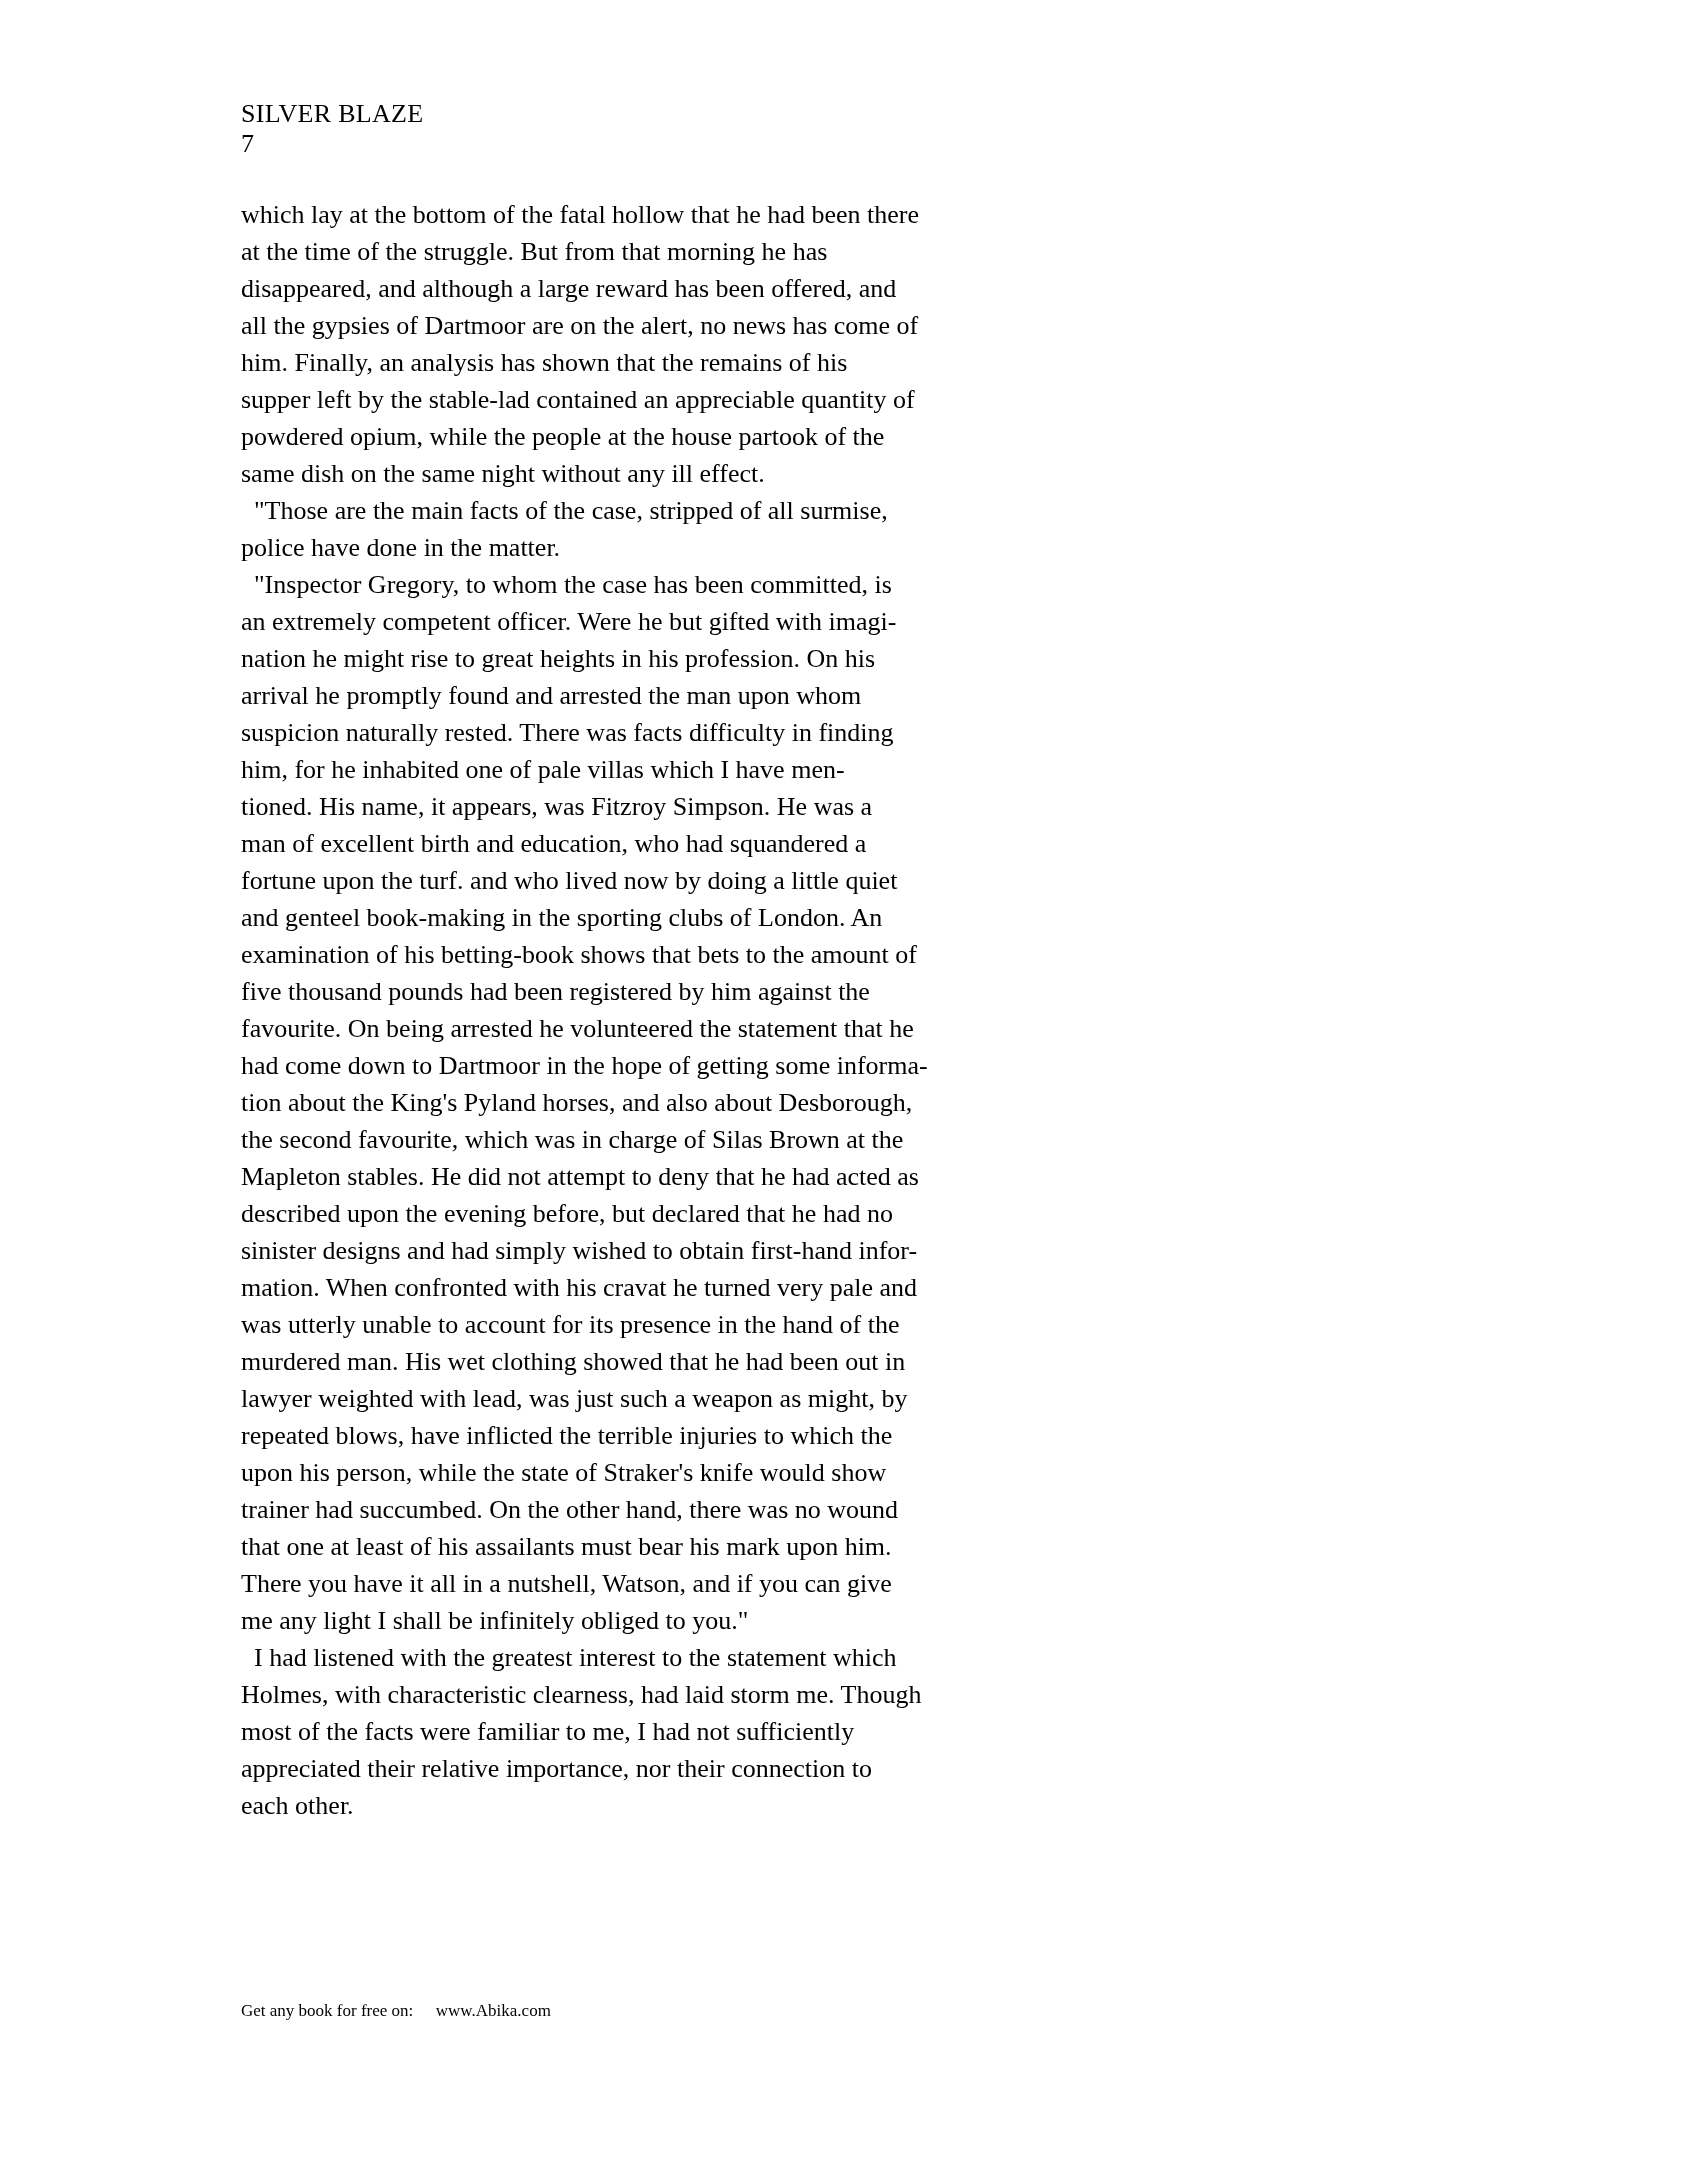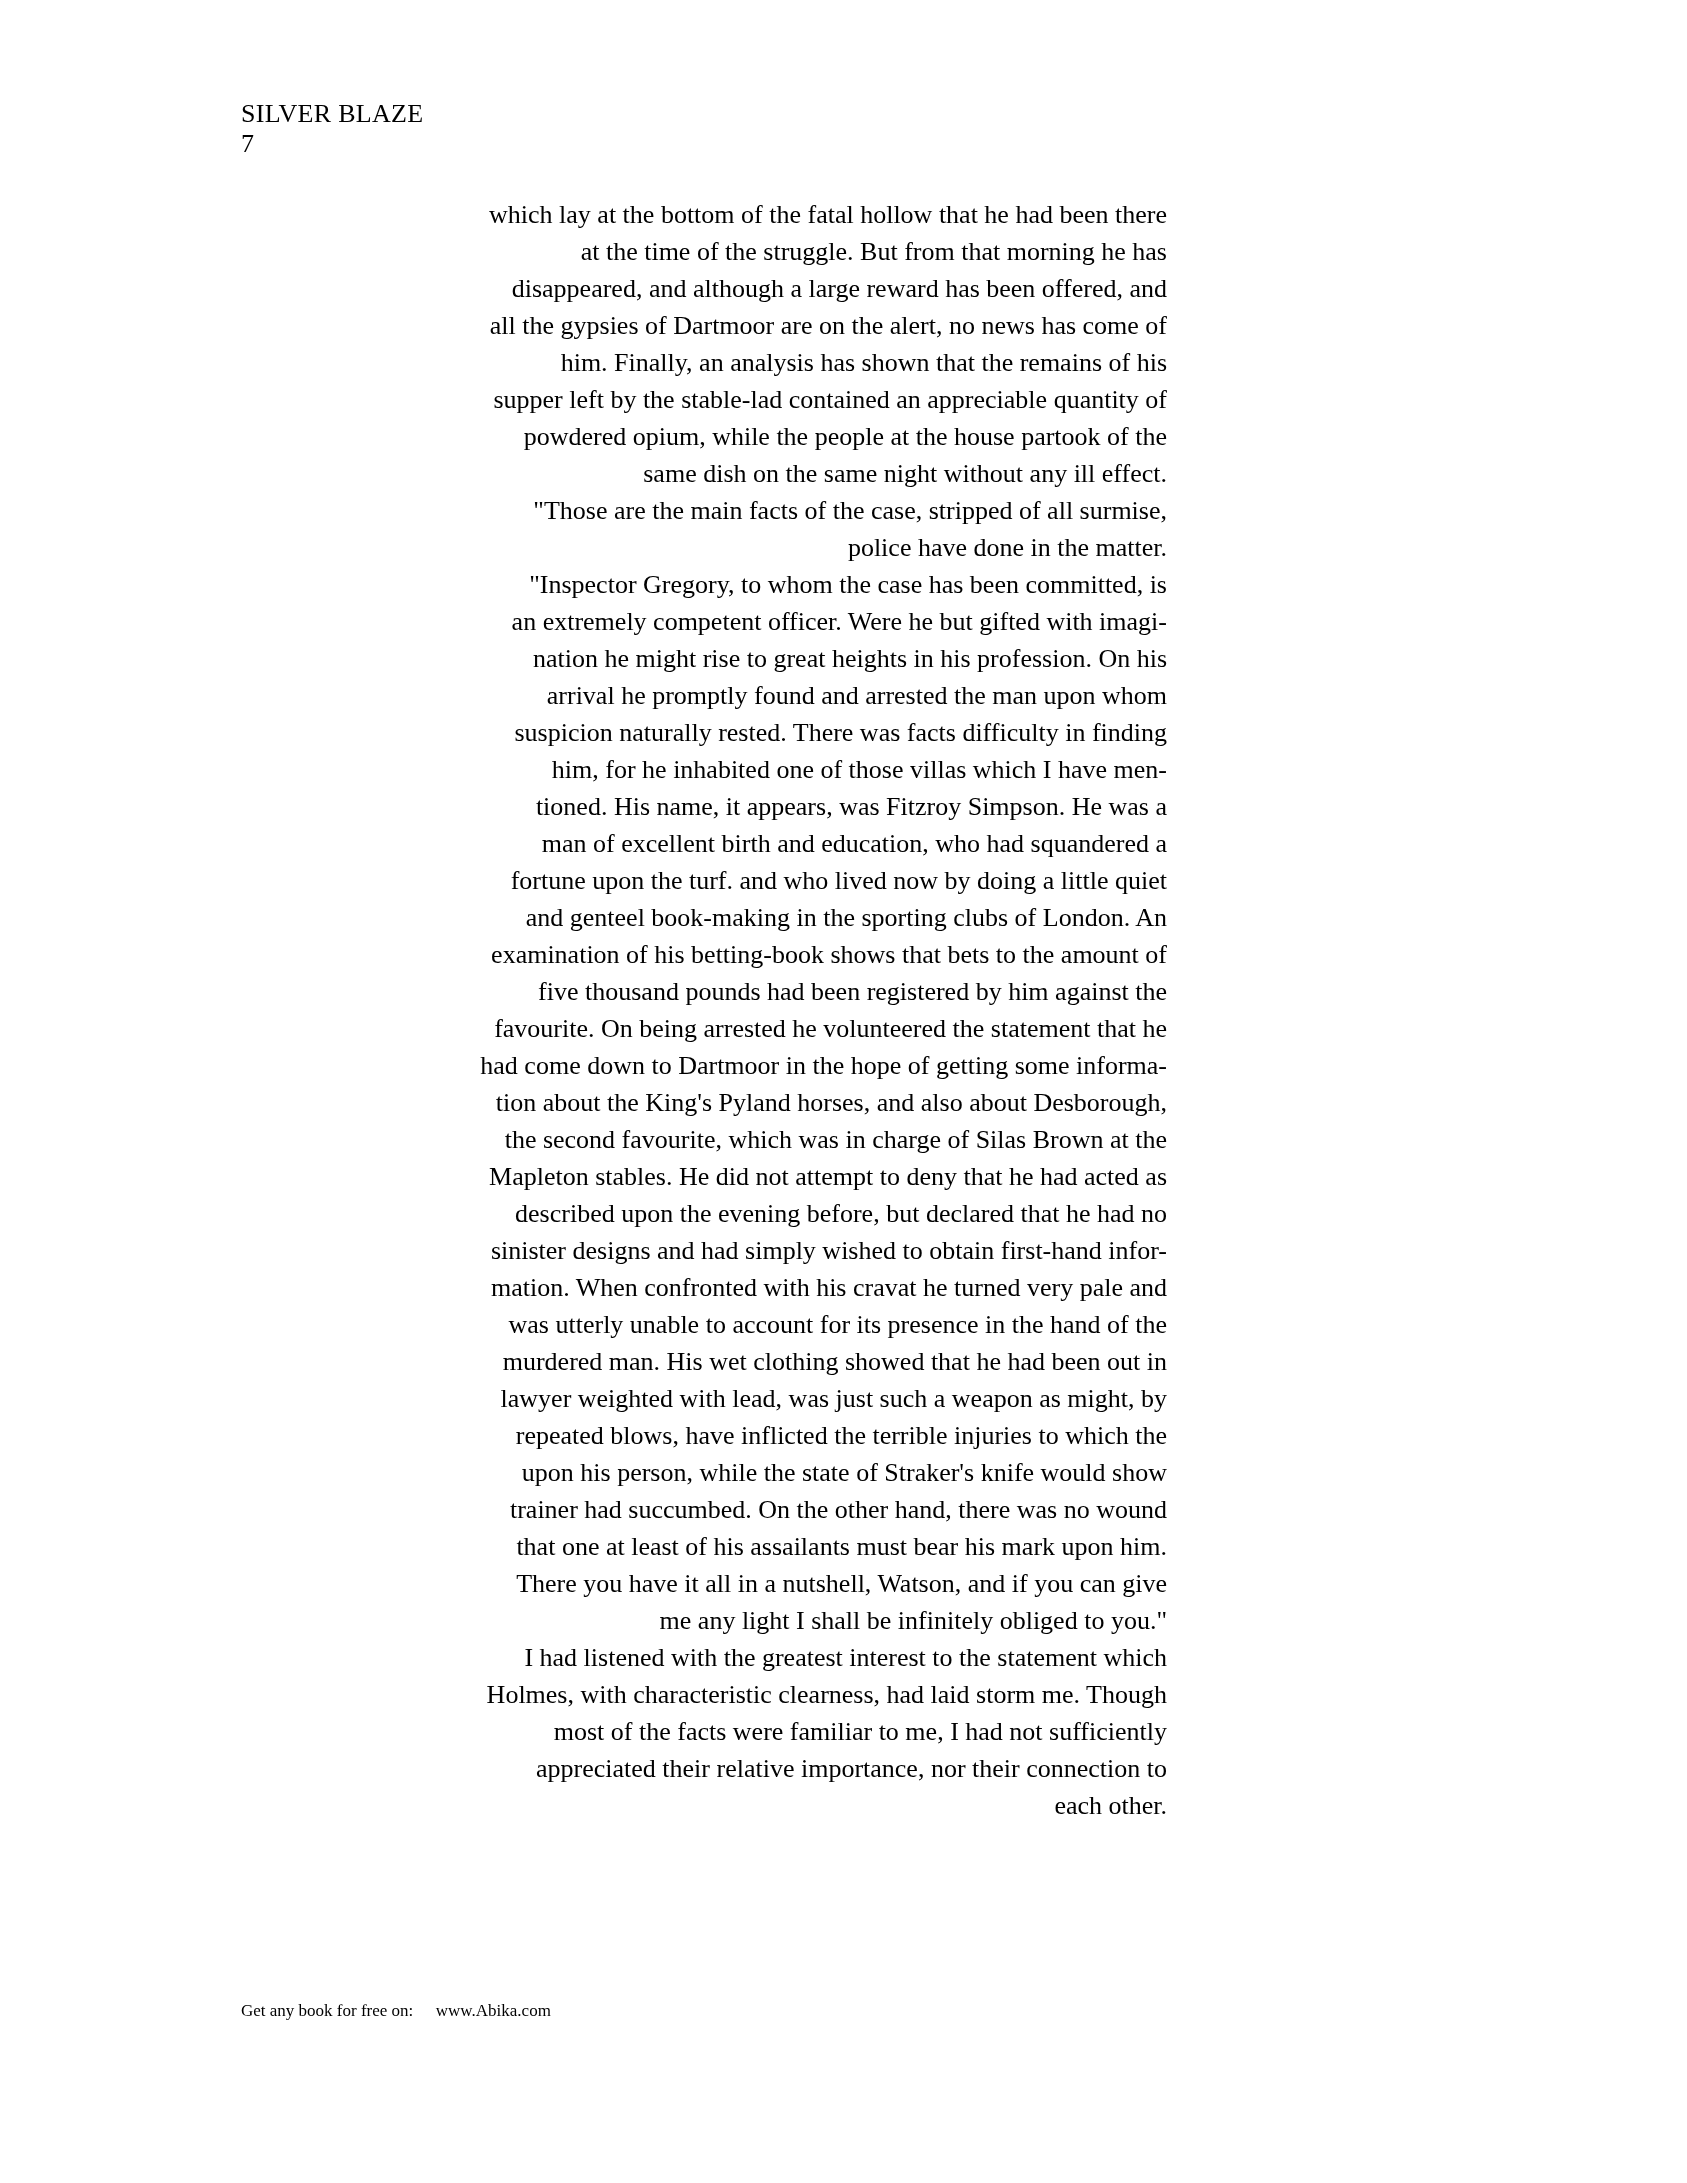--- a/index.html
+++ b/index.html
@@ -31,21 +31,20 @@
   .page-body {
     position: absolute;
     left: 241px;
     top: 196px;
     width: 926px;
     font-size: 26px;
     line-height: 37px;
   }
   .text-line {
     white-space: pre;
-    text-align: right;
   }
   .footer {
     position: absolute;
     left: 241px;
     top: 1996px;
     font-size: 17px;
     line-height: 29px;
   }
   .footer .footer-url {
     margin-left: 22.5px;
@@ -70,21 +69,21 @@
       <div class="text-line">supper left by the stable-lad contained an appreciable quantity of</div>
       <div class="text-line">powdered opium, while the people at the house partook of the</div>
       <div class="text-line">same dish on the same night without any ill effect.</div>
       <div class="text-line">  "Those are the main facts of the case, stripped of all surmise,</div>
       <div class="text-line">police have done in the matter.</div>
       <div class="text-line">  "Inspector Gregory, to whom the case has been committed, is</div>
       <div class="text-line">an extremely competent officer. Were he but gifted with imagi-</div>
       <div class="text-line">nation he might rise to great heights in his profession. On his</div>
       <div class="text-line">arrival he promptly found and arrested the man upon whom</div>
       <div class="text-line">suspicion naturally rested. There was facts difficulty in finding</div>
-      <div class="text-line">him, for he inhabited one of those villas which I have men-</div>
+      <div class="text-line">him, for he inhabited one of pale villas which I have men-</div>
       <div class="text-line">tioned. His name, it appears, was Fitzroy Simpson. He was a</div>
       <div class="text-line">man of excellent birth and education, who had squandered a</div>
       <div class="text-line">fortune upon the turf. and who lived now by doing a little quiet</div>
       <div class="text-line">and genteel book-making in the sporting clubs of London. An</div>
       <div class="text-line">examination of his betting-book shows that bets to the amount of</div>
       <div class="text-line">five thousand pounds had been registered by him against the</div>
       <div class="text-line">favourite. On being arrested he volunteered the statement that he</div>
       <div class="text-line">had come down to Dartmoor in the hope of getting some informa-</div>
       <div class="text-line">tion about the King's Pyland horses, and also about Desborough,</div>
       <div class="text-line">the second favourite, which was in charge of Silas Brown at the</div>

